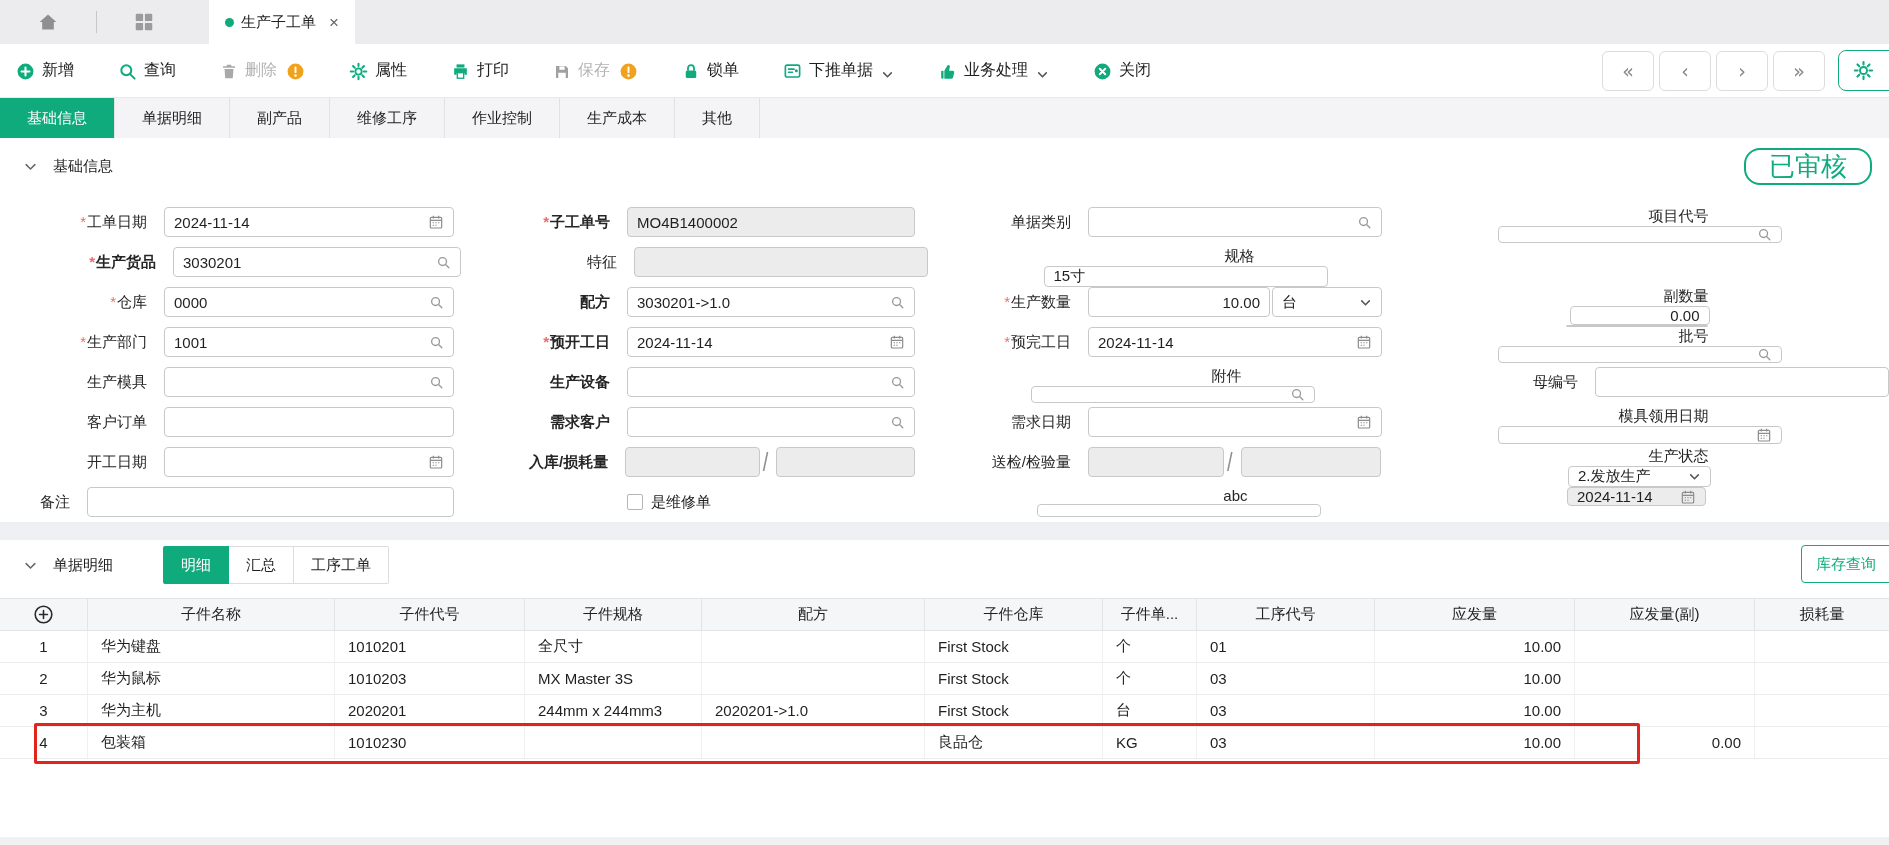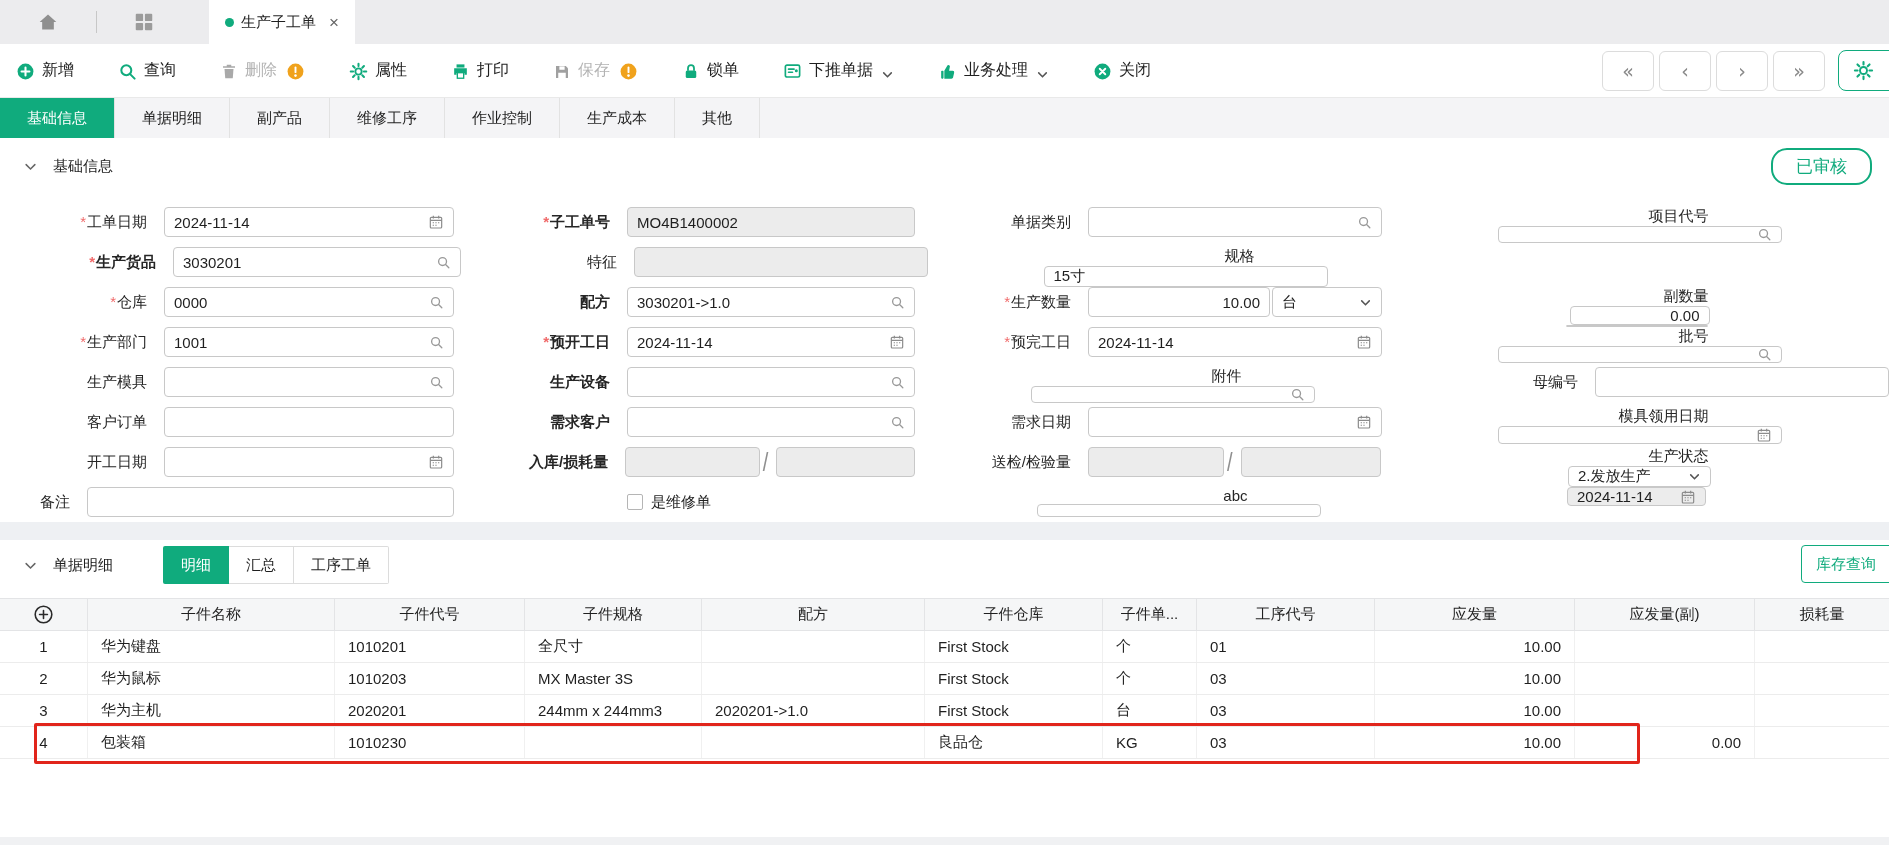--- a/index.html
+++ b/index.html
@@ -35,21 +35,21 @@
 
   
   .page-tabs { height:41px; background:#f4f4f6; display:flex; border-top:1px solid #e9e9e9; }
   .pt { padding:0 27px; display:flex; align-items:center; font-size:15px; border-right:1px solid #e2e2e2; cursor:pointer; }
   .pt.active { color:#fff; }
 
   
   .sec-head { position:relative; height:57px; display:flex; align-items:center; padding-left:23px; }
   .sec-title { margin-left:15px; font-size:15px; }
   .badge { position:absolute; right:17px; top:10px; height:37px; padding:0 23px; border-radius:16px;
-    display:flex; align-items:center; font-size:17px; background:#fff; }
+    display:flex; align-items:center; font-size:26px; background:#fff; }
 
   
   .form { padding-top:7px; }
   .frow { display:flex; height:40px; align-items:center; }
   .fcell { display:flex; align-items:center; height:30px; }
   .fcell.c1 { width:454px; } .fcell.c2 { width:461px; } .fcell.c3 { width:467px; } .fcell.c4 { width:507px;flex-direction:column; }
   .flabel { font-size:15px; text-align:right; padding-right:9px; color:#262626; white-space:nowrap; }
   .c1 .flabel { width:156px; } .c2 .flabel { width:165px;font-weight:bold; } .c3 .flabel { width:165px; } .c4 .flabel { width:164px; }
   .req { color:#f06a6a; font-style:normal; margin-right:1px; }
   .fctrl { height:30px; border:1px solid #c8c8c8; border-radius:4px; background:#fff;

